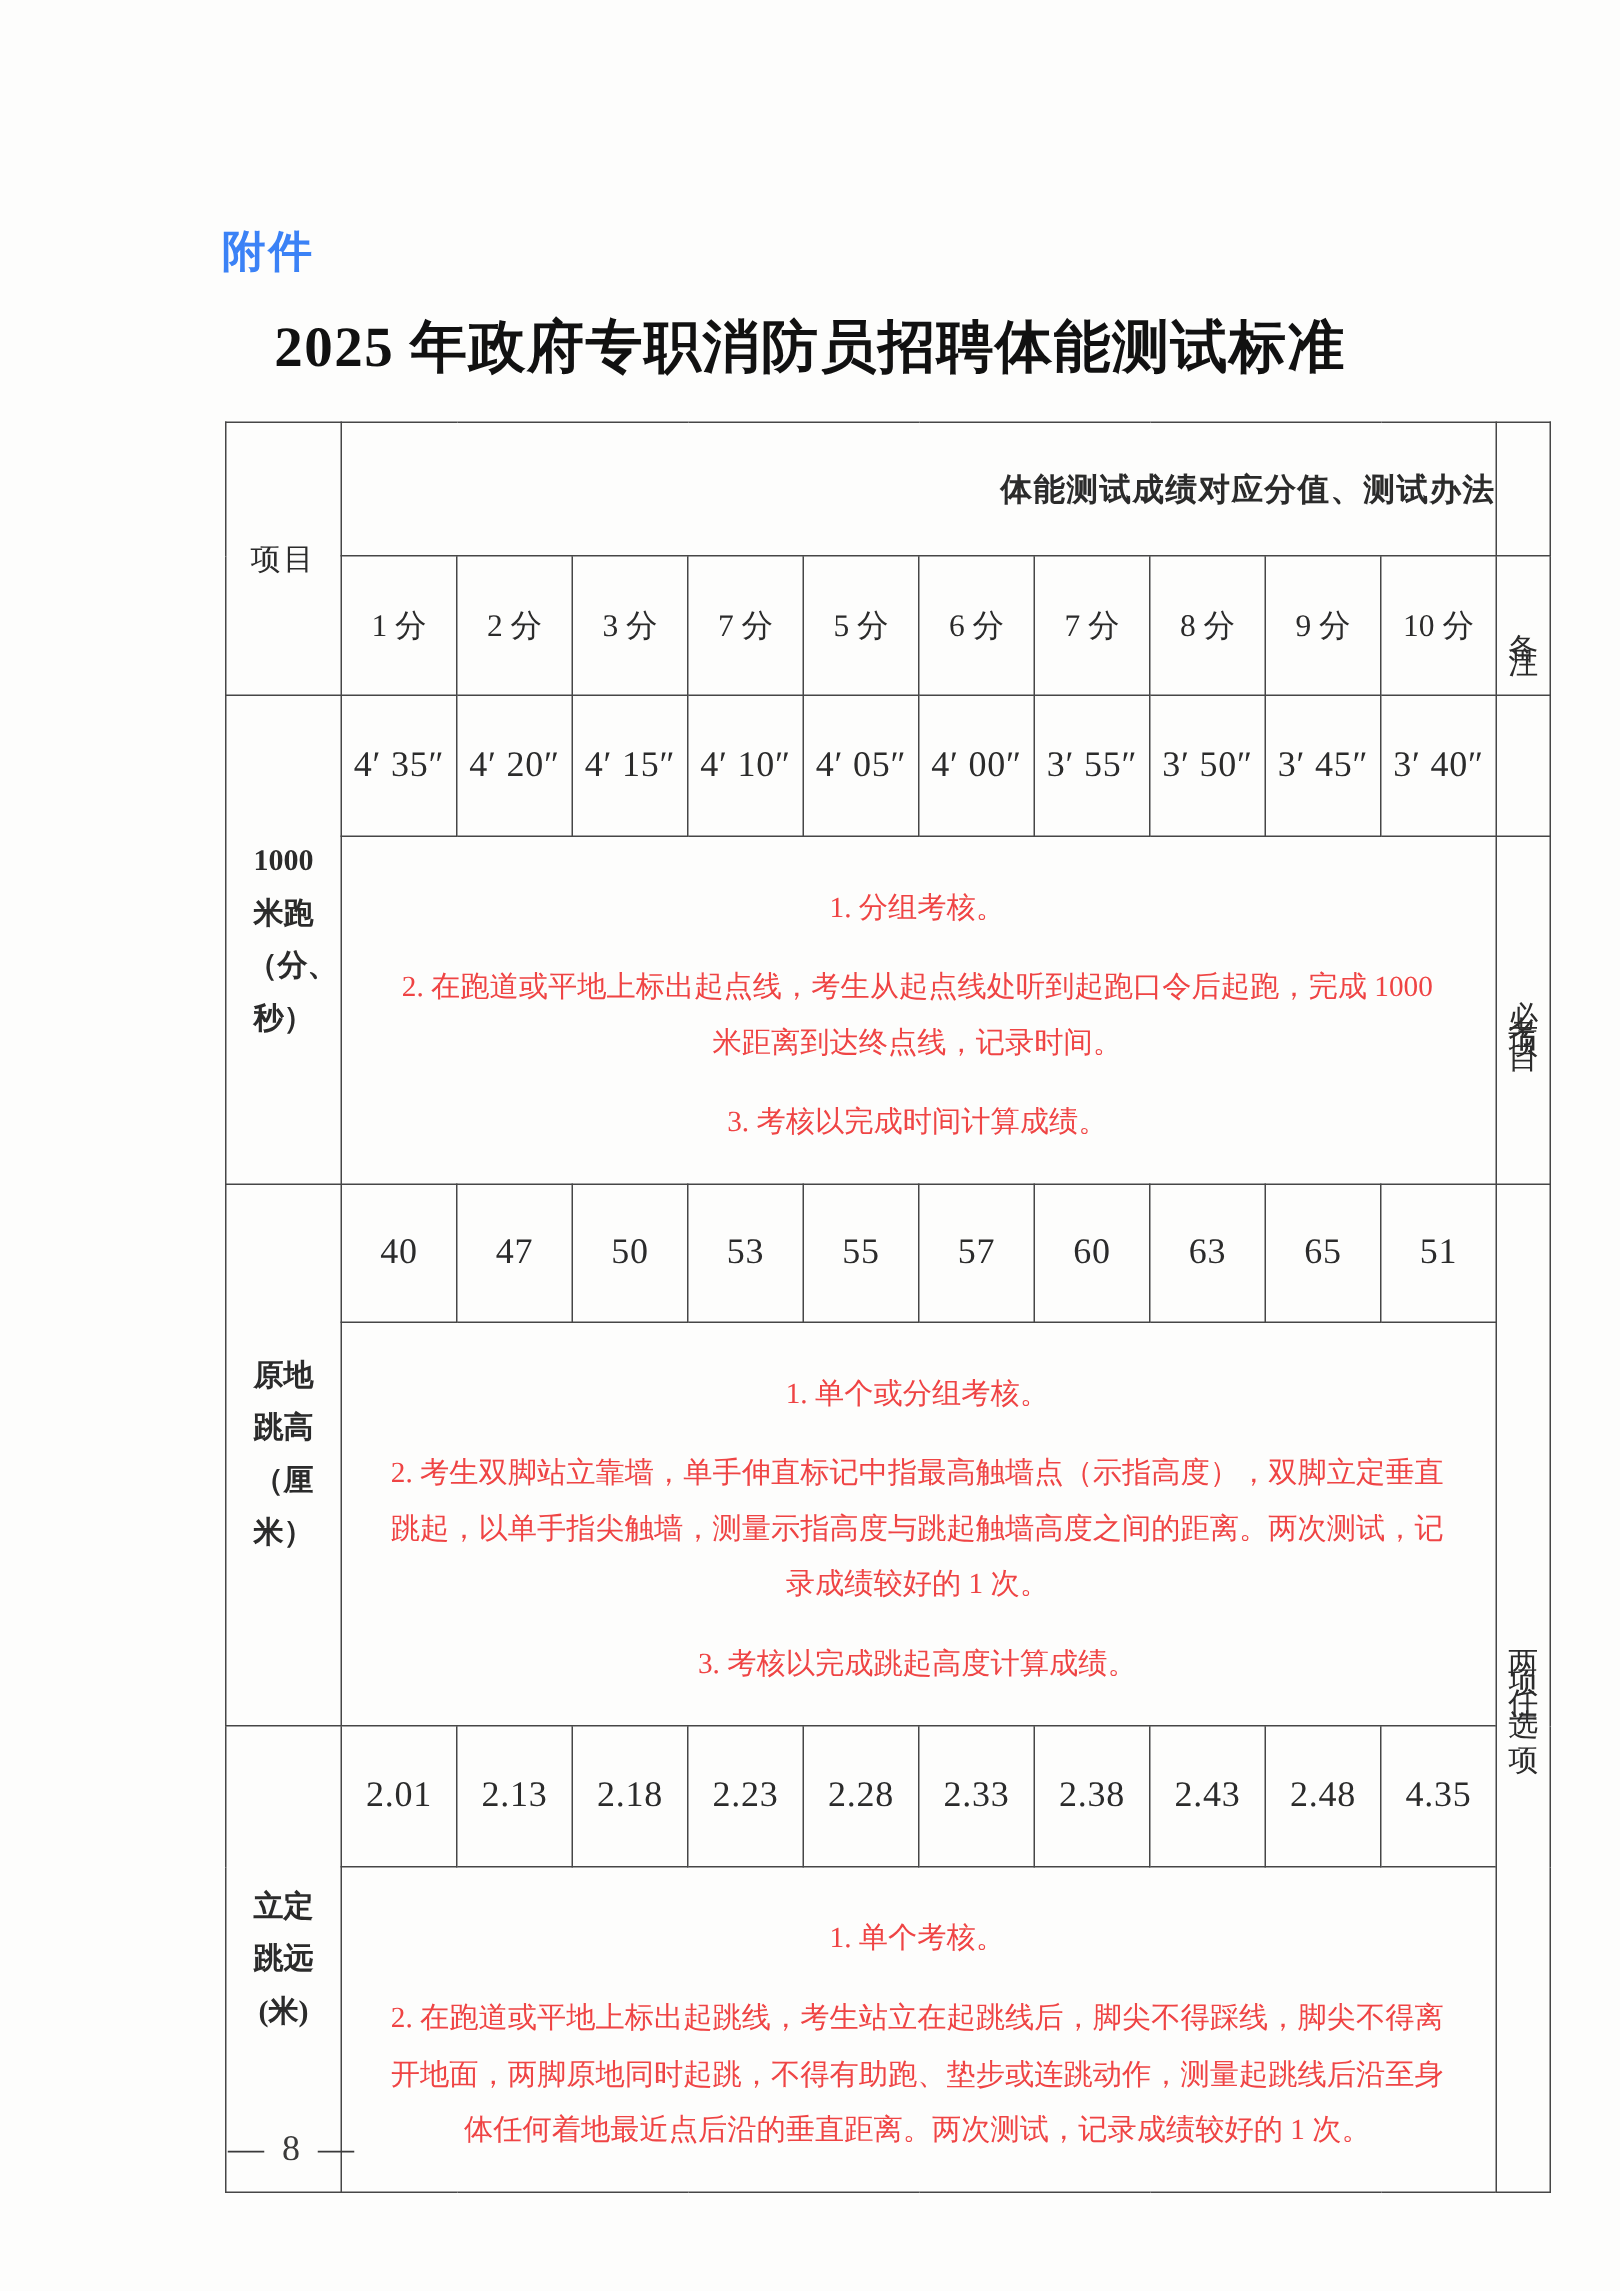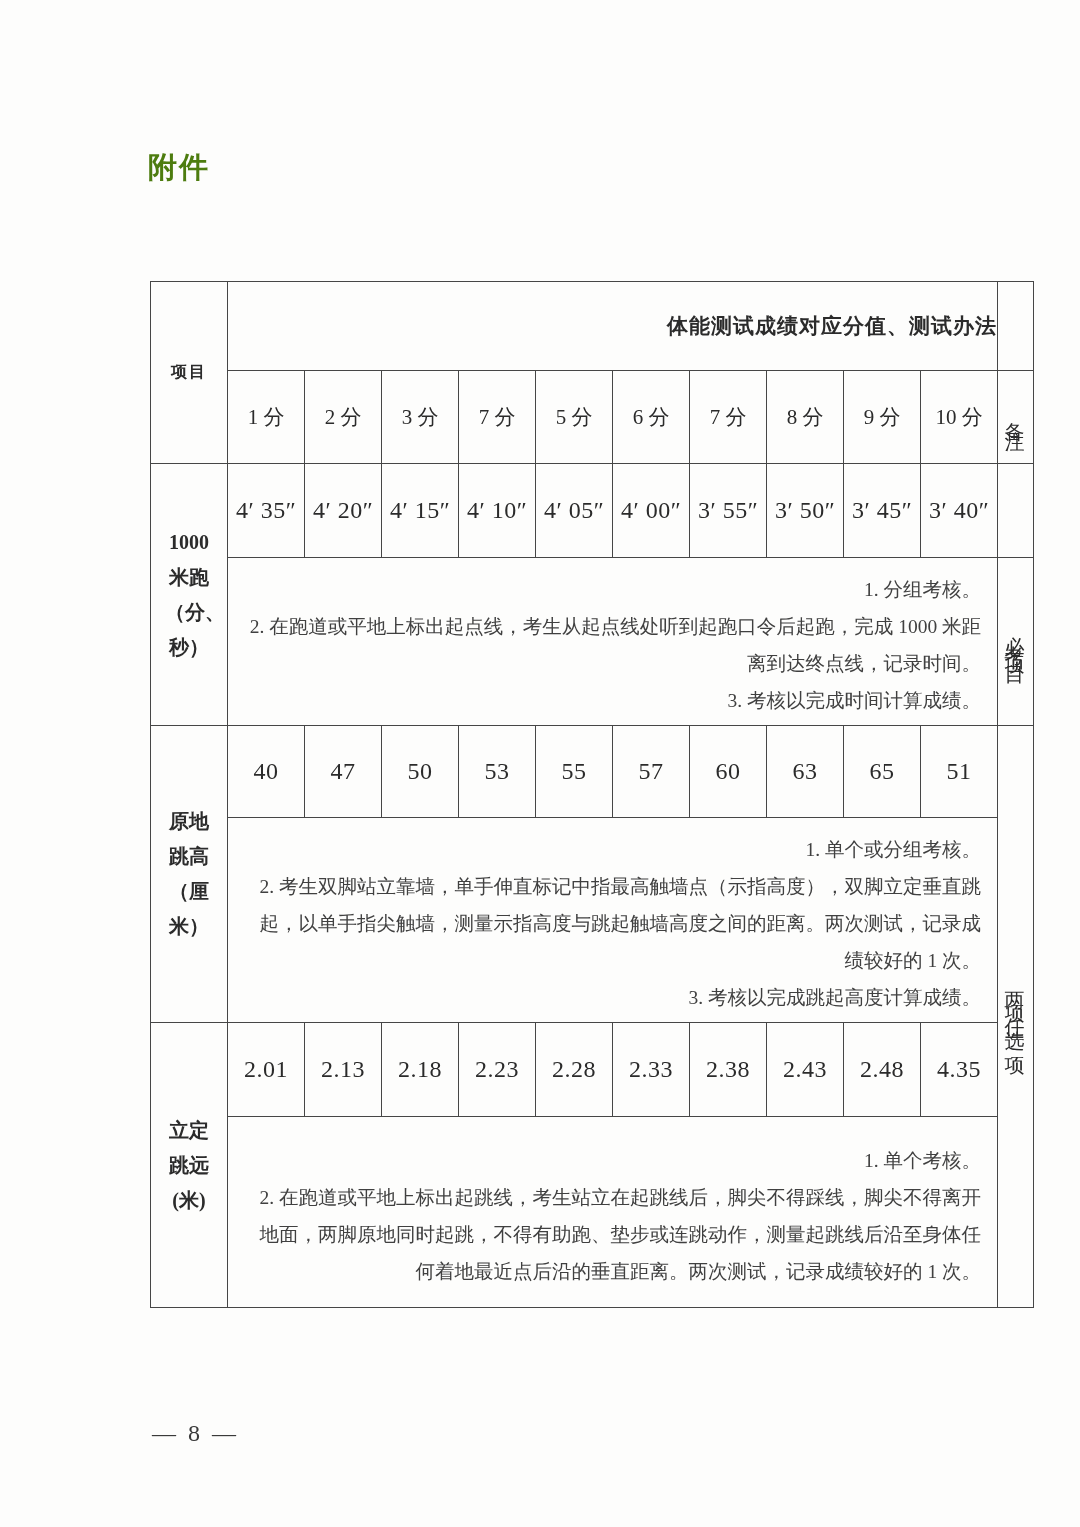--- a/index.html
+++ b/index.html
@@ -11,21 +11,21 @@
   }
   .page {
     position: relative;
     width: 1080px; height: 1527px;
     background: #fdfdfc;
     overflow: hidden;
   }
   .attachment {
     position: absolute; left: 148px; top: 148px;
     font-family: "Liberation Sans", "DejaVu Sans", sans-serif;
-    font-weight: 600; font-size: 29px; color: #4d7c0f;
+    font-weight: 600; font-size: 29px; color: #3b82f6;
     letter-spacing: 2px;
   }
   .title {
     position: absolute; left: 0; top: 206px; width: 100%;
     margin: 0; text-align: center;
     font-size: 38px; font-weight: 700; color: #111;
     letter-spacing: 1px;
     font-family: "Liberation Serif", "DejaVu Serif", serif;
   }
   table.std {
@@ -43,21 +43,21 @@
   }
   tr.rh1 { height: 89px; }
   tr.rh2 { height: 93px; }
   tr.rv1 { height: 94px; }
   tr.rm1 { height: 148px; }
   tr.rv2 { height: 92px; }
   tr.rm2 { height: 165px; }
   tr.rv3 { height: 94px; }
   tr.rm3 { height: 191px; }
   .item-head {
-    text-align: center; font-size: 16px; font-weight: 700;
+    text-align: center; font-size: 20px; font-weight: 400;
     letter-spacing: 2px;
   }
   .group-head {
     text-align: right; font-size: 21px; font-weight: 600;
     letter-spacing: 1px;
   }
   .score-head {
     text-align: center; font-size: 21px;
   }
   .item-label {
@@ -66,22 +66,22 @@
   }
   .val {
     text-align: center; font-size: 24px;
     letter-spacing: 0.5px;
   }
   .methods {
     vertical-align: top;
   }
   .methods .mwrap { padding: 13px 16px 6px 14px; }
   .methods p {
-    margin: 0; font-size: 19.5px; line-height: 1.9;
-    text-align: right; color: #404040;
+    margin: 16px; font-size: 19.5px; line-height: 1.9;
+    text-align: center; color: #ef4444;
   }
   .vert-cell { text-align: center; }
   .vertical {
     display: inline-block;
     writing-mode: vertical-rl;
     text-orientation: upright;
     font-size: 20px;
     color: #2b2b2b;
   }
   .v-remark { letter-spacing: 9px; }
@@ -92,20 +92,21 @@
     font-size: 24px; color: #3a3a3a; letter-spacing: 3px;
   }
 </style>
 </head>
 <body>
 
 <div class="page">
 
   <div class="attachment">附件</div>
 
+  <h1 class="title">2025 年政府专职消防员招聘体能测试标准</h1>
 
   <table class="std">
     <colgroup>
       <col style="width:77px">
       <col style="width:77px">
         <col style="width:77px">
         <col style="width:77px">
         <col style="width:77px">
         <col style="width:77px">
       <col style="width:77px">

